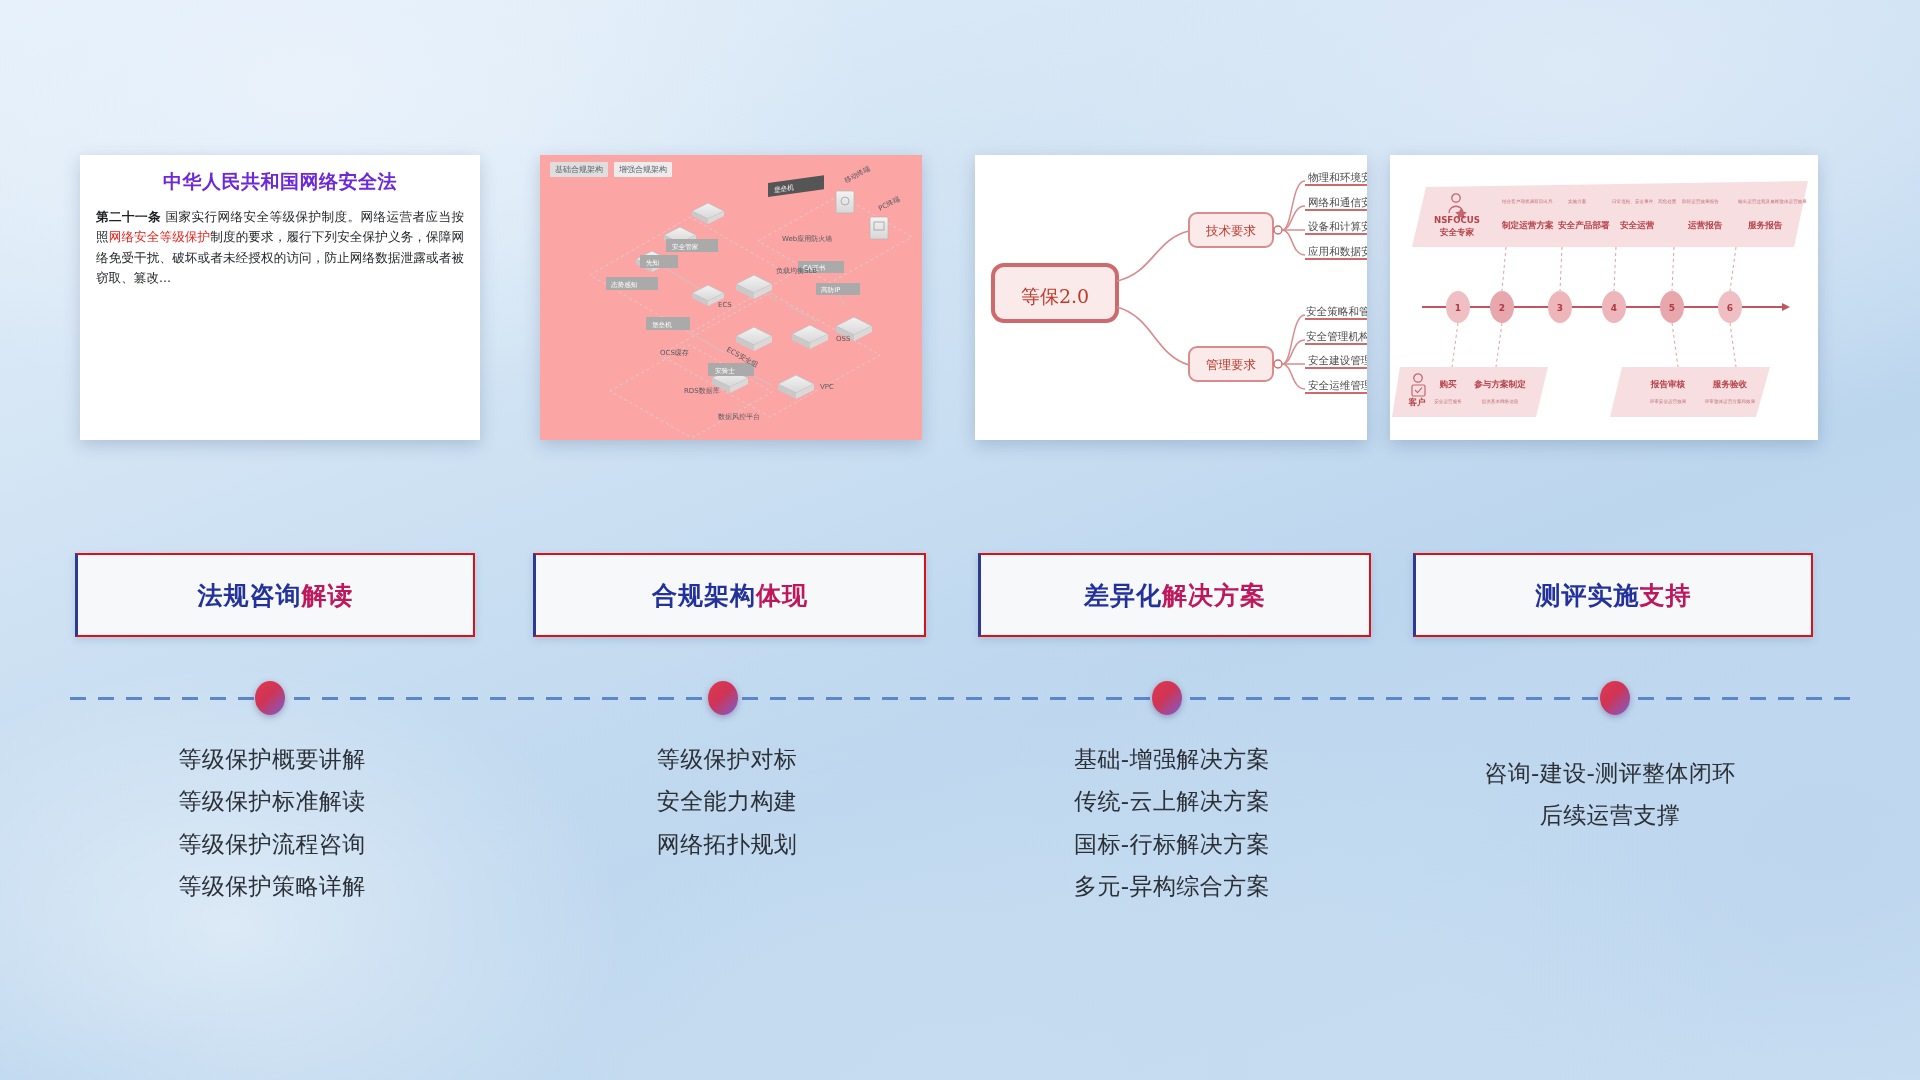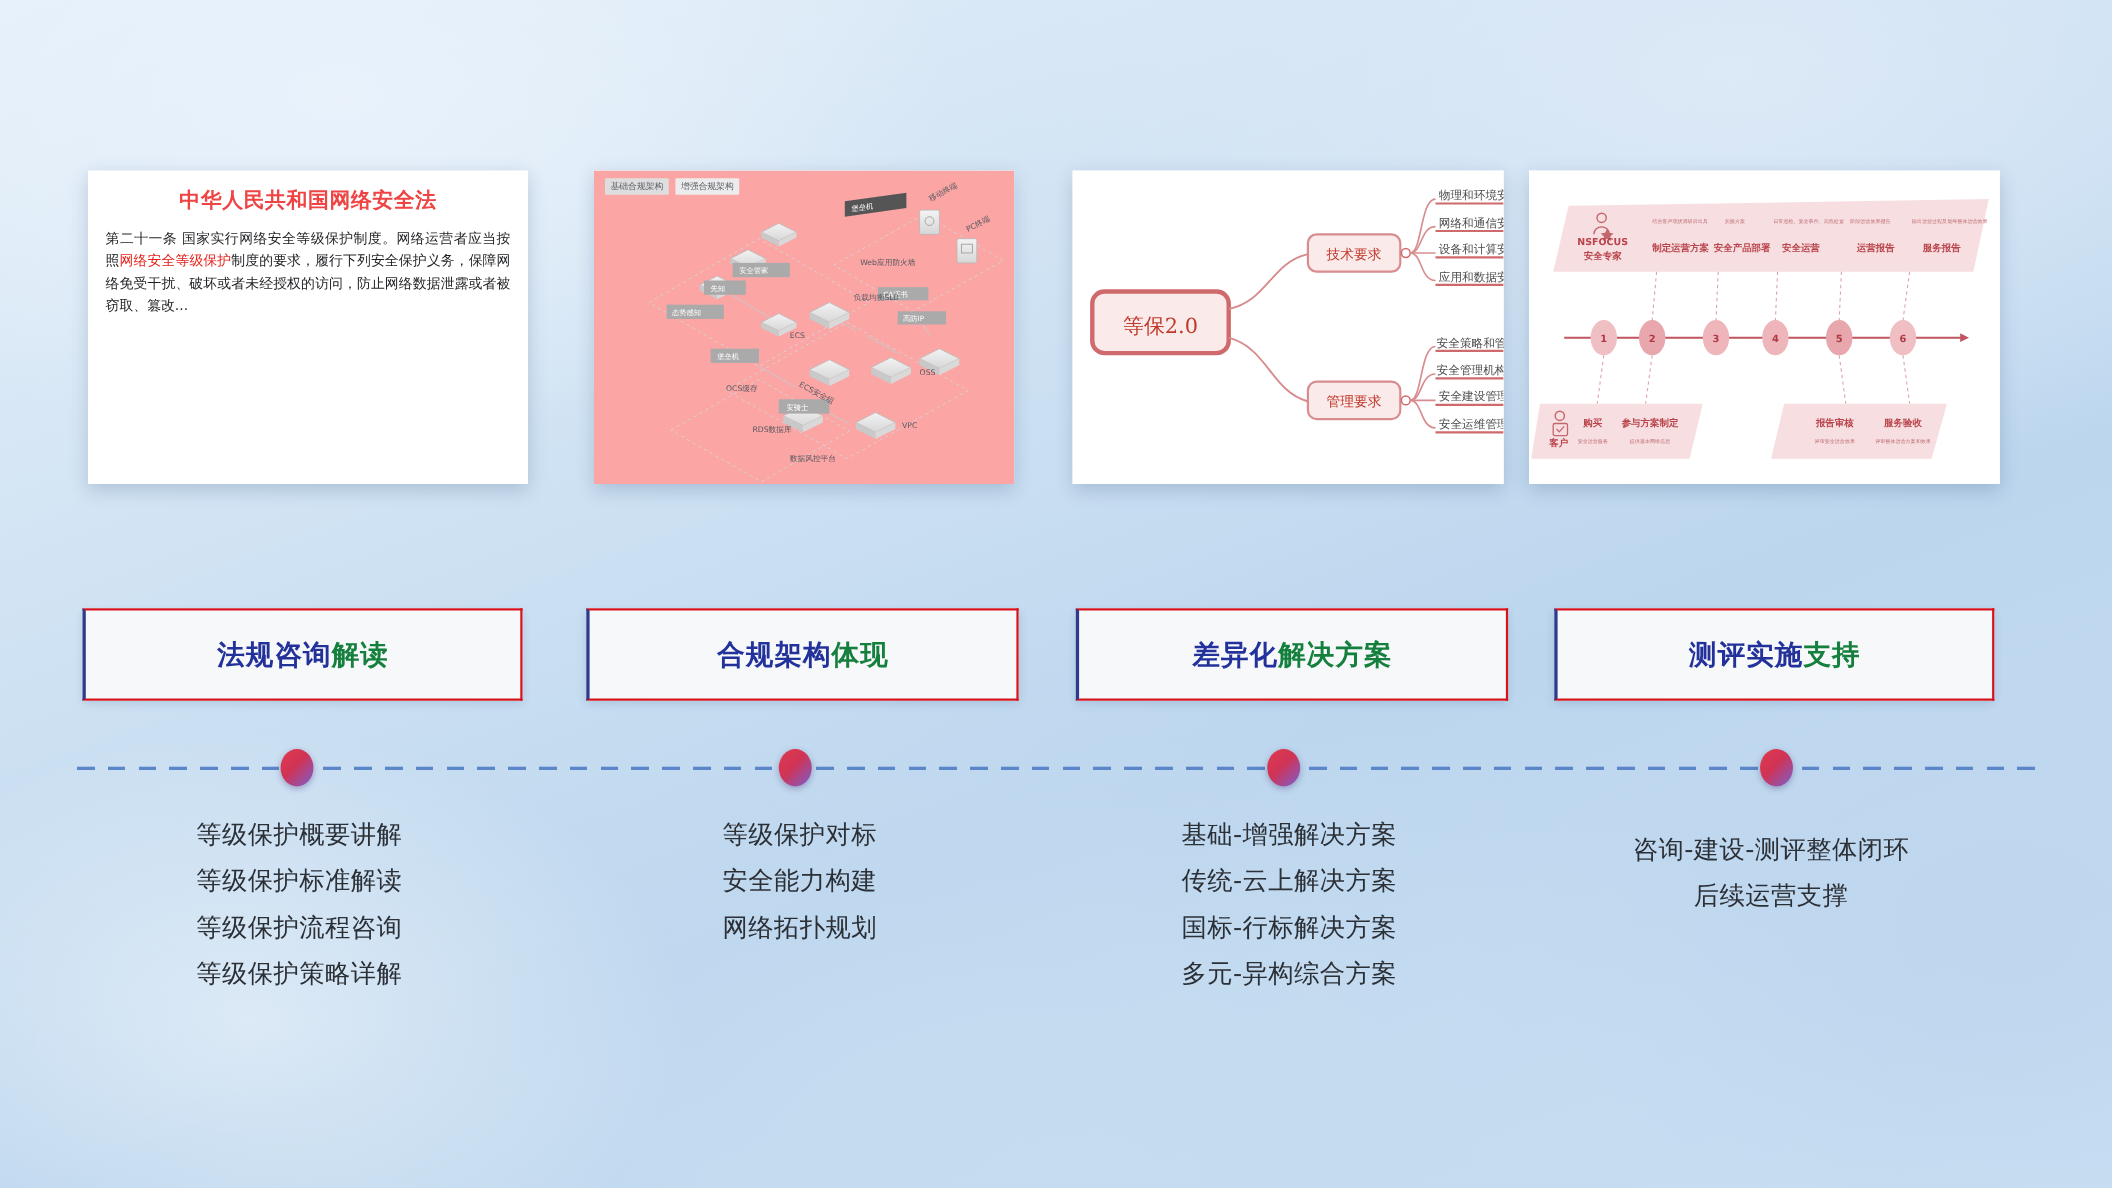--- a/index.html
+++ b/index.html
@@ -28,25 +28,25 @@
     box-shadow:0 5px 16px rgba(40,70,110,.22);
     overflow:hidden;
   }
   .card.c1{left:80px;width:400px;padding:0;}
   .card.c2{left:540px;width:382px;}
   .card.c3{left:975px;width:392px;}
   .card.c4{left:1390px;width:428px;}
 
   
   .law{padding:14px 16px 6px 16px;box-sizing:border-box;height:100%;}
-  .law h3{margin:0 0 12px 0;text-align:center;font-size:19px;font-weight:bold;color:#ef4444;
+  .law h3{margin:0 0 12px 0;text-align:center;font-size:19px;font-weight:bold;color:#6d28d9;
           font-family:"DejaVu Sans","Liberation Sans",sans-serif;letter-spacing:.5px;}
   .law p{margin:0 0 10px 0;font-size:12.6px;line-height:1.62;color:#1d1f22;text-align:justify;
          font-family:"DejaVu Sans","Liberation Sans",sans-serif;}
-  .law b{font-weight:normal;}
+  .law b{font-weight:bold;}
   .law .red{color:#e8201a;}
 
   
   .arch{position:relative;width:100%;height:100%;background:#fca5a5;}
   .arch .tabs{position:absolute;left:10px;top:7px;display:flex;gap:6px;}
   .arch .tabs span{font-size:8px;color:#5d6168;background:#ececec;padding:2px 5px;border-radius:1px;
                    font-family:"DejaVu Sans",sans-serif;}
   .arch .tabs span.on{background:#dedede;}
   .arch svg{position:absolute;inset:0;}
   .nodelab{font-size:6.6px;fill:#fff;font-family:"DejaVu Sans",sans-serif;}
@@ -69,21 +69,21 @@
   
   .hdr{
     position:absolute;height:80px;background:#f7f8fa;
     border:2px solid #d8121a;border-left:3px solid #2e3a8c;
     box-shadow:0 3px 8px rgba(40,70,110,.16);
     display:flex;align-items:center;justify-content:center;
   }
   .hdr span{font-size:25px;font-weight:bold;letter-spacing:1px;
             font-family:"DejaVu Sans","Liberation Sans",sans-serif;}
   .hdr .a{color:#23329b;}
-  .hdr .b{color:#15803d;}
+  .hdr .b{color:#be185d;}
 
   
   .rail{position:absolute;left:70px;top:697px;width:1780px;height:3px;
         background:repeating-linear-gradient(to right,#5b86c9 0 16px,rgba(0,0,0,0) 16px 28px);}
   .dot{position:absolute;width:30px;height:34px;border-radius:50%;
        background:linear-gradient(135deg,#e03a4e 0%,#d03355 45%,#7a5fd0 100%);
        box-shadow:0 2px 6px rgba(60,40,110,.35);}
 
   
   .col{position:absolute;top:738px;width:420px;text-align:center;}

